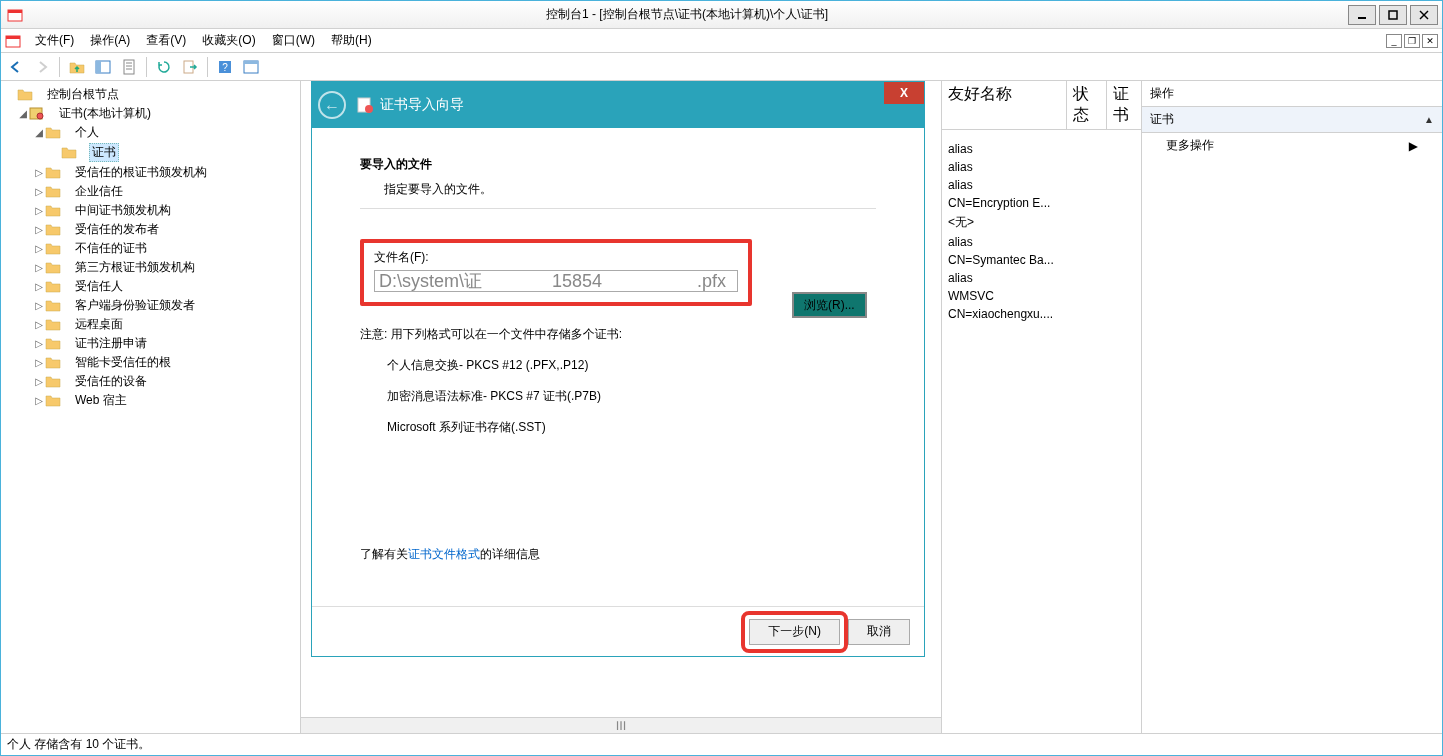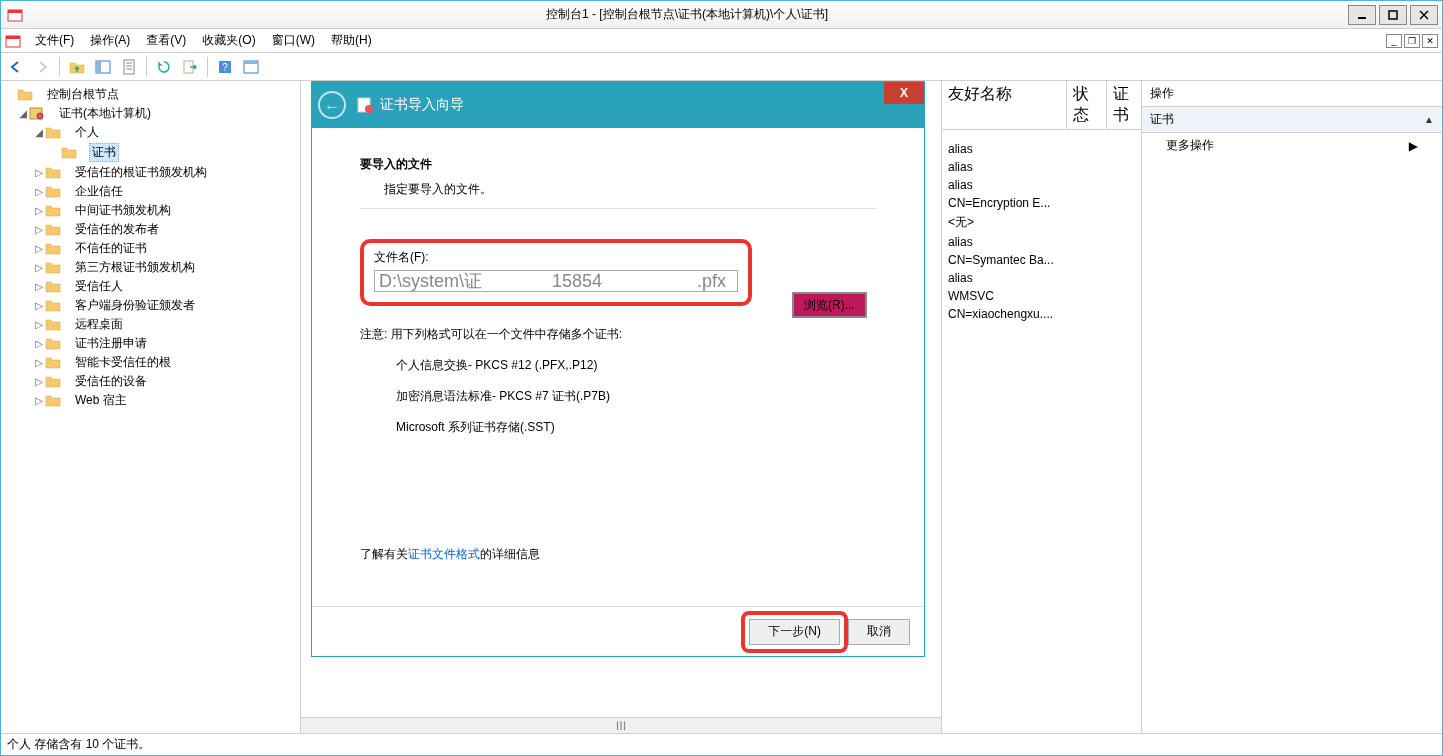--- a/index.html
+++ b/index.html
@@ -45,26 +45,26 @@
 .wizard { position: absolute; left: 10px; top: 0; width: 614px; height: 576px; border: 1px solid #2aa3ba; background: #fff; z-index: 10; }
 .wizard-head { height: 46px; background: #2aa3ba; color: #fff; display: flex; align-items: center; padding: 0 6px; position: relative; }
 .wizard-back { width: 28px; height: 28px; border-radius: 50%; border: 2px solid #fff; display: flex; align-items: center; justify-content: center; font-size: 16px; margin-right: 10px; cursor: pointer; color: #fff; opacity: 0.7; }
 .wizard-title-icon { width: 18px; height: 18px; margin-right: 6px; }
 .wizard-title-text { font-size: 14px; }
 .wizard-close { position: absolute; right: 0; top: 0; width: 40px; height: 22px; background: #c84031; color: #fff; display: flex; align-items: center; justify-content: center; font-size: 12px; cursor: pointer; font-weight: bold; }
 .wizard-body { padding: 28px 48px 0 48px; }
 .wiz-h1 { font-weight: bold; font-size: 12px; margin-bottom: 8px; }
 .wiz-sub { margin-left: 24px; margin-bottom: 10px; }
 .wiz-hr { border: none; border-top: 1px solid #ddd; margin-bottom: 30px; }
-.file-group { border: 4px solid #e8352e; border-radius: 10px; padding: 6px 10px 10px 10px; margin-bottom: 20px; width: 392px; }
+.file-group { border: 4px solid #e8352e; border-radius: 2px; padding: 6px 10px 10px 10px; margin-bottom: 20px; width: 392px; }
 .file-label { margin-bottom: 4px; }
 .file-input { width: 100%; height: 22px; border: 1px solid #aaa; padding: 0 4px; font-size: 18px; font-family: inherit; color: #888; }
-.browse-btn { position: absolute; left: 480px; top: 210px; height: 26px; padding: 0 10px; border: 2px solid #888; background: #be185d; cursor: pointer; font-size: 12px; font-family: inherit; }
+.browse-btn { position: absolute; left: 480px; top: 210px; height: 26px; padding: 0 10px; border: 2px solid #888; background: #0f766e; cursor: pointer; font-size: 12px; font-family: inherit; }
 .note { margin-top: 8px; margin-bottom: 14px; }
-.format-list { margin-left: 36px; }
+.format-list { margin-left: 27px; }
 .format-list div { margin-bottom: 14px; }
 .learn-more { margin-top: 110px; }
 .learn-more a { color: #0066cc; text-decoration: none; }
 .wizard-footer { position: absolute; bottom: 0; left: 0; right: 0; height: 50px; border-top: 1px solid #ddd; display: flex; align-items: center; justify-content: flex-end; padding: 0 14px; }
 .wiz-btn { height: 26px; padding: 0 18px; border: 1px solid #aaa; background: #efefef; cursor: pointer; font-size: 12px; font-family: inherit; }
 .next-highlight { border: 4px solid #e8352e; border-radius: 8px; padding: 4px; }
 
 
 svg { display: block; }
 .folder-svg { fill: #f7c96b; stroke: #caa84f; stroke-width: 0.5; }

